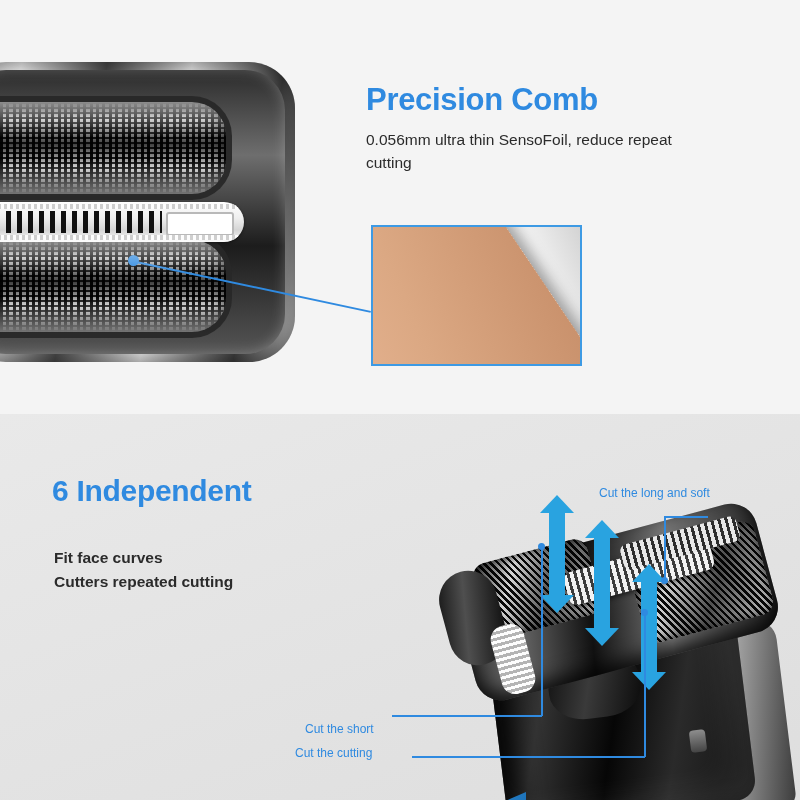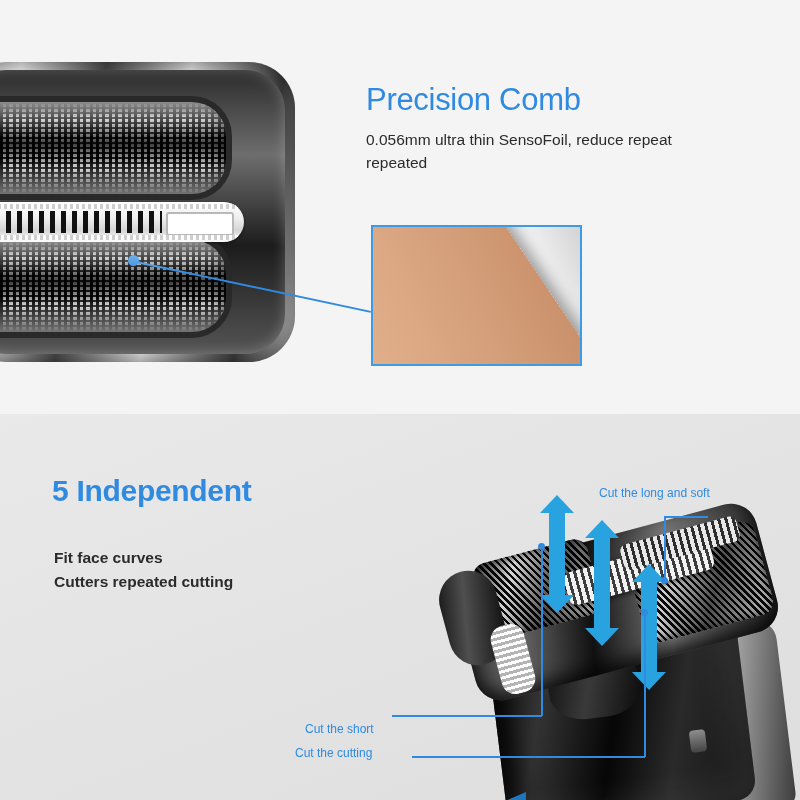--- a/index.html
+++ b/index.html
@@ -33,21 +33,21 @@
     width: 800px; height: 386px;
     background: linear-gradient(160deg, #e9e9e9 0%, #e4e4e4 45%, #dedede 100%);
     overflow: hidden;
   }
 
   
   .headline {
     position: absolute;
     color: #2f8ae0;
     font-size: 31px;
-    font-weight: normal;
+    font-weight: bold;
     letter-spacing: -0.3px;
     white-space: nowrap;
   }
   .subcopy {
     position: absolute;
     color: #2b2b2b;
     font-size: 15.5px;
     line-height: 23px;
   }
   .headline2 {
@@ -372,21 +372,21 @@
       </div>
     </div>
 
     <div class="dot" style="left:128px; top:255px;"></div>
     <div class="lead-diag" style="left:136px; top:261px; width:240px; transform:rotate(12deg);"></div>
 
     <div class="headline" style="left:366px; top:82px;">Precision Comb</div>
 
     <div class="subcopy" style="left:366px; top:128px; width:400px;">
       <div>0.056mm ultra thin SensoFoil, reduce repeat</div>
-      <div>repeated</div>
+      <div>cutting</div>
     </div>
 
     <div class="inset">
       <div class="inset-chrome"></div>
       <div class="inset-channel"></div>
       <div class="inset-tooth" style="left:62px; top:8px;"></div>
       <div class="inset-tooth" style="left:86px; top:44px;"></div>
       <div class="inset-tooth" style="left:108px; top:84px;"></div>
       <div class="inset-hair" style="left:74px; top:74px; width:130px; transform:rotate(17deg);"></div>
       <div class="inset-skin"></div>
@@ -420,21 +420,21 @@
         <div class="shaft"></div>
         <div class="tip-dn"></div>
     </div>
     <div class="arrow-dbl" style="left:632px; top:150px; height:126px;">
       <div class="tip-up"></div>
         <div class="shaft"></div>
         <div class="tip-dn"></div>
     </div>
 
     <div class="headline2" style="left:52px; top:58px;">
-      <div>5 Independent</div>
+      <div>6 Independent</div>
     </div>
     <div class="subcopy2" style="left:54px; top:132px;font-weight:bold;">
       <div>Fit face curves</div>
       <div>Cutters repeated cutting</div>
     </div>
 
     <div class="callout-label" style="left:599px; top:72px;">Cut the long and soft</div>
     <div class="lead lead-h" style="left:664px; top:102px; width:44px;"></div>
     <div class="lead lead-v" style="left:664px; top:102px; height:64px;"></div>
     <div class="dot-sm" style="left:661px; top:163px;"></div>

